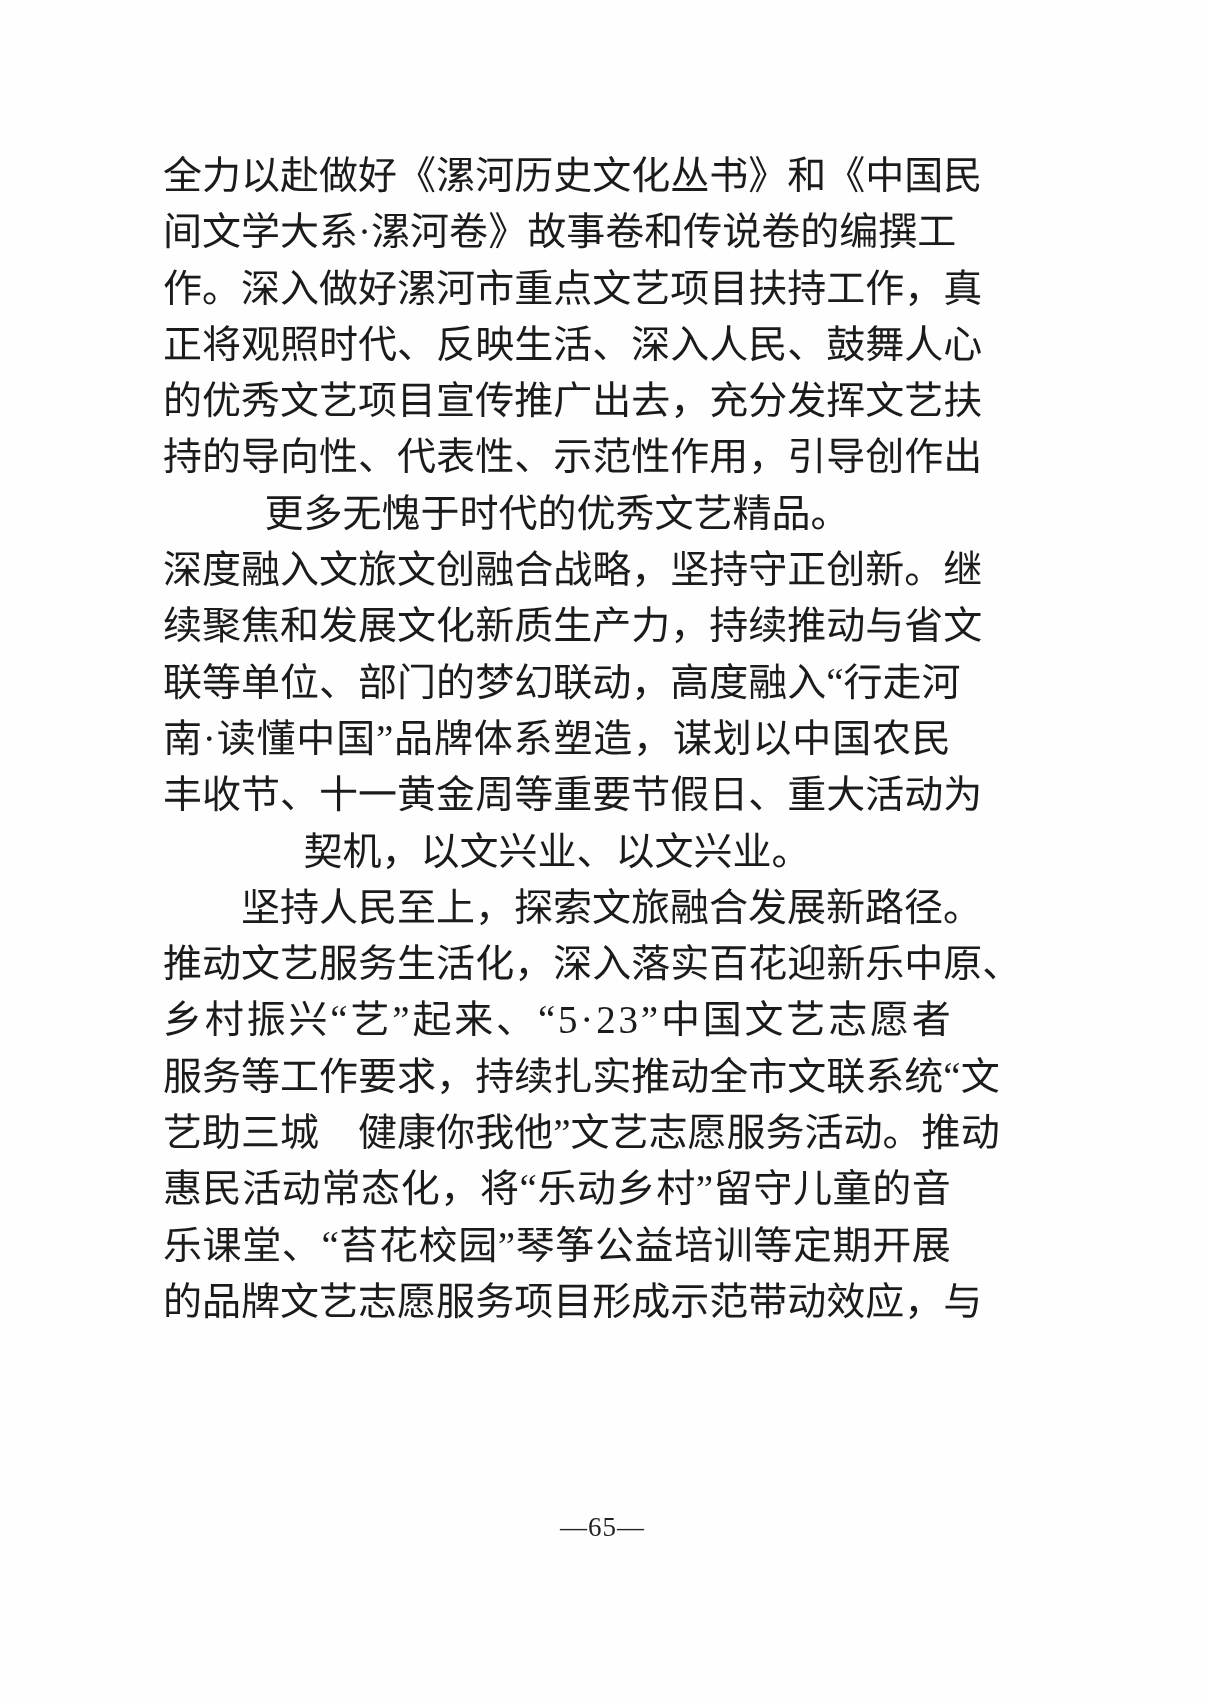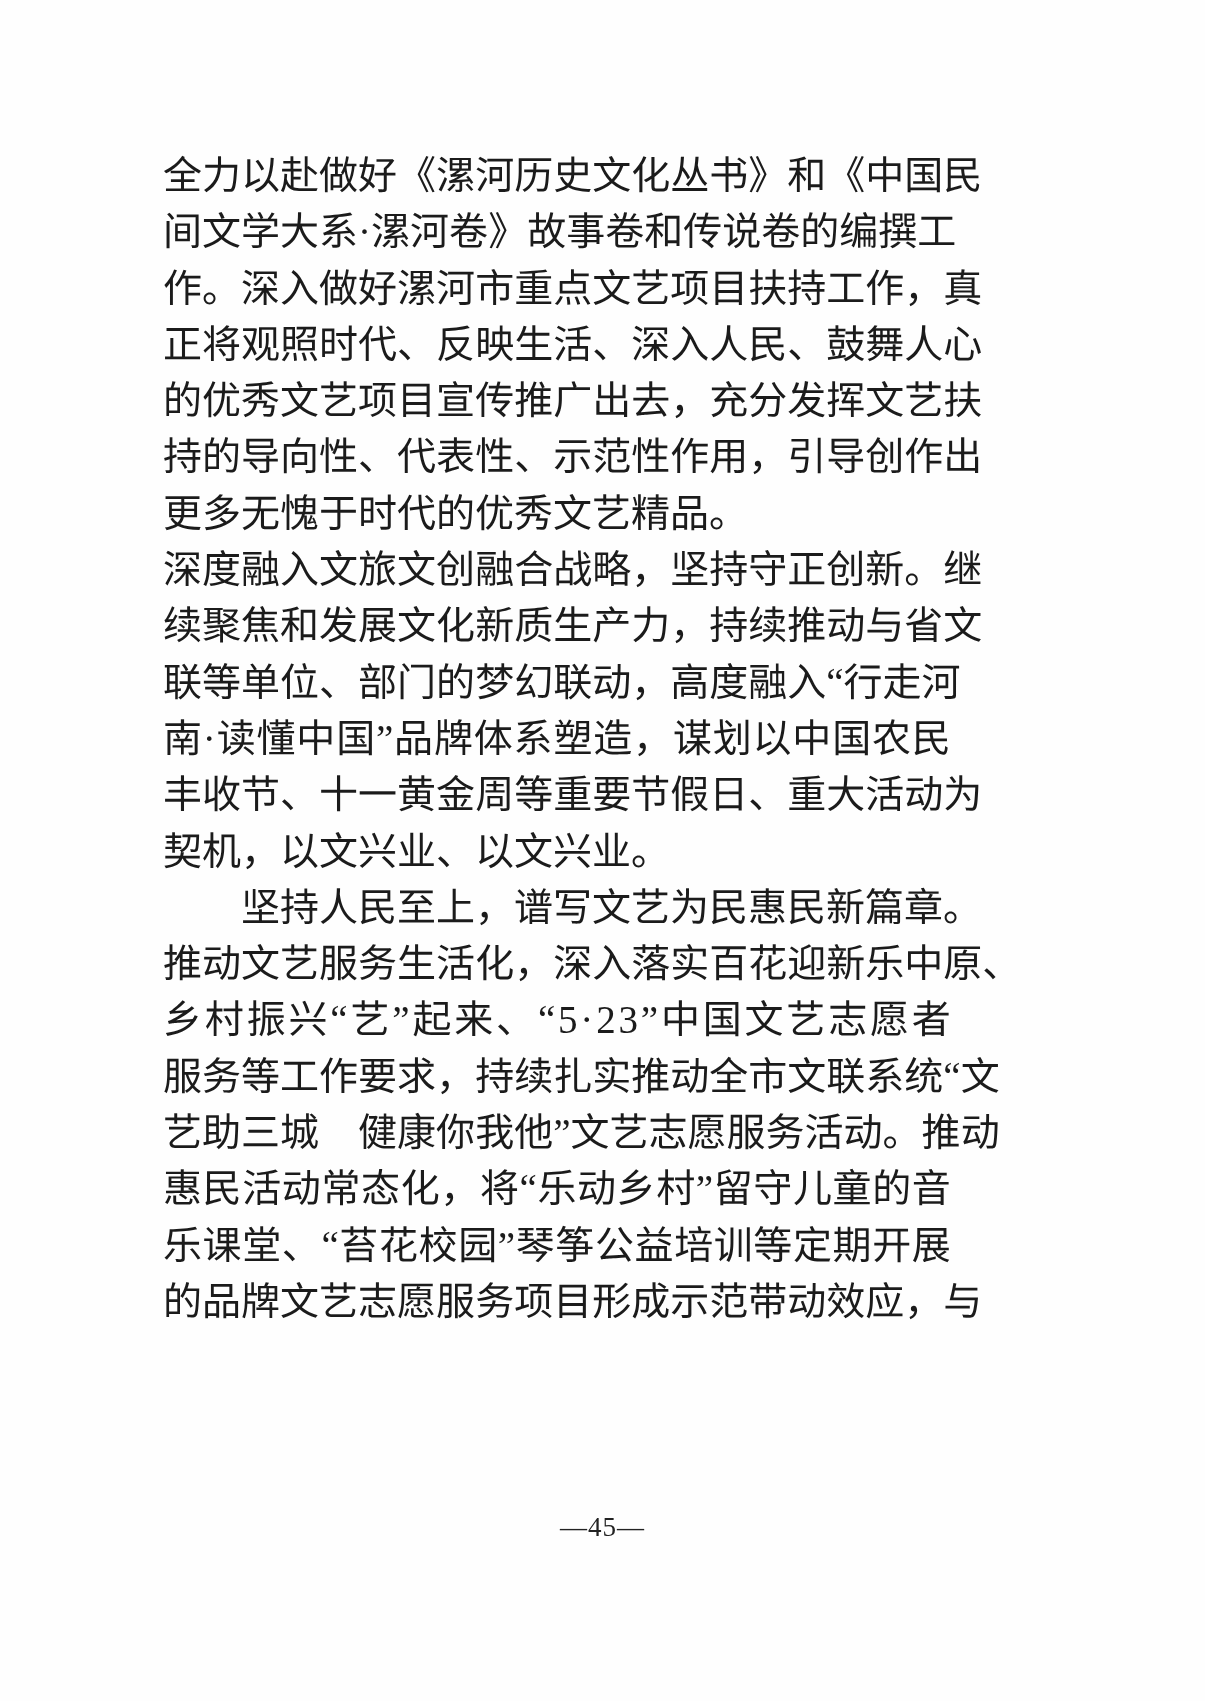--- a/index.html
+++ b/index.html
@@ -45,21 +45,21 @@
     font-family: "Liberation Serif", "DejaVu Serif", serif;
   }
 
   .text-line > span {
     display: inline-block;
   }
 
   
   .text-line.ragged {
     display: block;
-    text-align: left;
+    text-align: center;
   }
 
   .text-line.indent {
     display: block;
   }
   .text-line.indent .indent-space {
     display: inline-block;
     width: 78px;
   }
 
@@ -338,21 +338,21 @@
           <span>大</span>
           <span>活</span>
           <span>动</span>
           <span>为</span>
         </div>
       <div class="text-line ragged">契机，以文兴业、以文兴业。</div>
     </div>
 
     <div class="para">
       <div class="text-line indent">
-        <span class="indent-space"></span><span>坚持人民至上，谱写文艺为民惠民新篇章。</span>
+        <span class="indent-space"></span><span>坚持人民至上，探索文旅融合发展新路径。</span>
       </div>
       <div class="text-line">
           <span>推</span>
           <span>动</span>
           <span>文</span>
           <span>艺</span>
           <span>服</span>
           <span>务</span>
           <span>生</span>
           <span>活</span>
@@ -510,15 +510,15 @@
           <span>动</span>
           <span>效</span>
           <span>应</span>
           <span>，</span>
           <span>与</span>
         </div>
     </div>
 
   </div>
 
-  <div class="footer">—45—</div>
+  <div class="footer">—65—</div>
 
 </div>
 
 </body></html>

